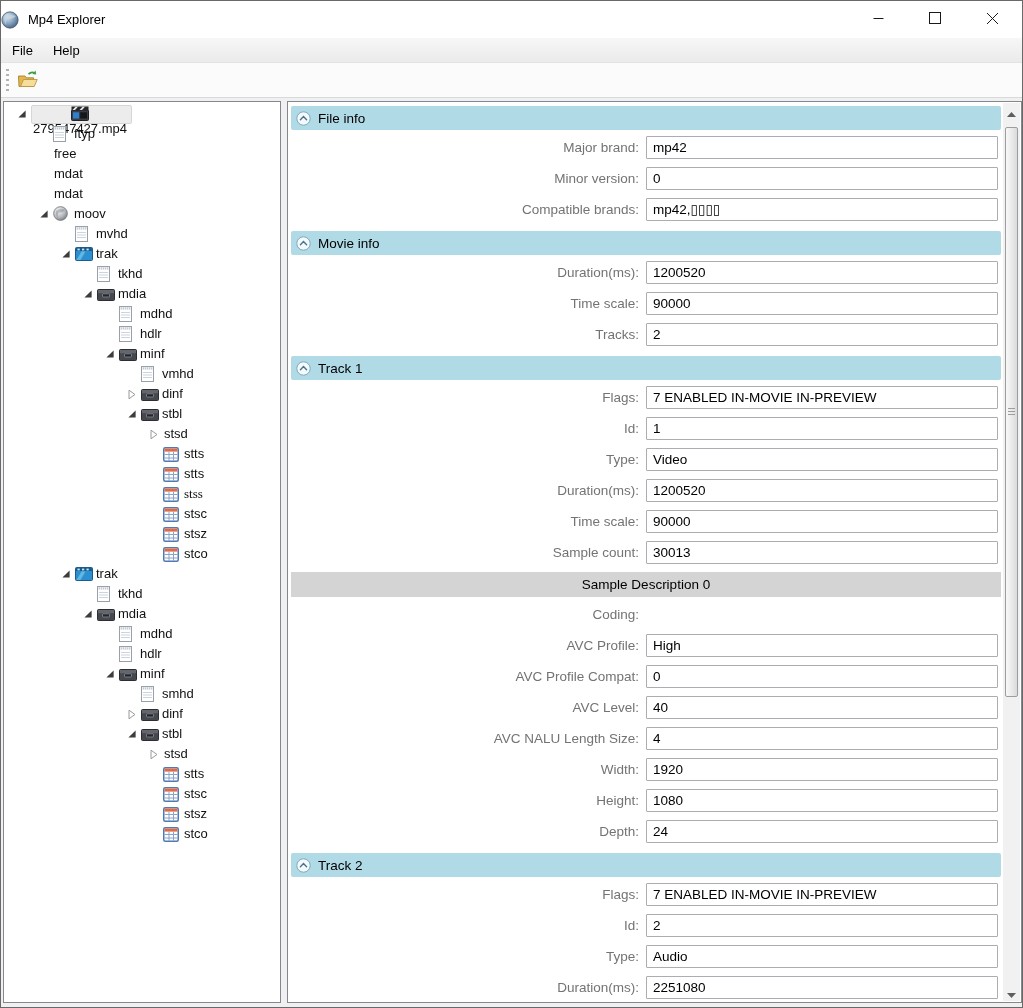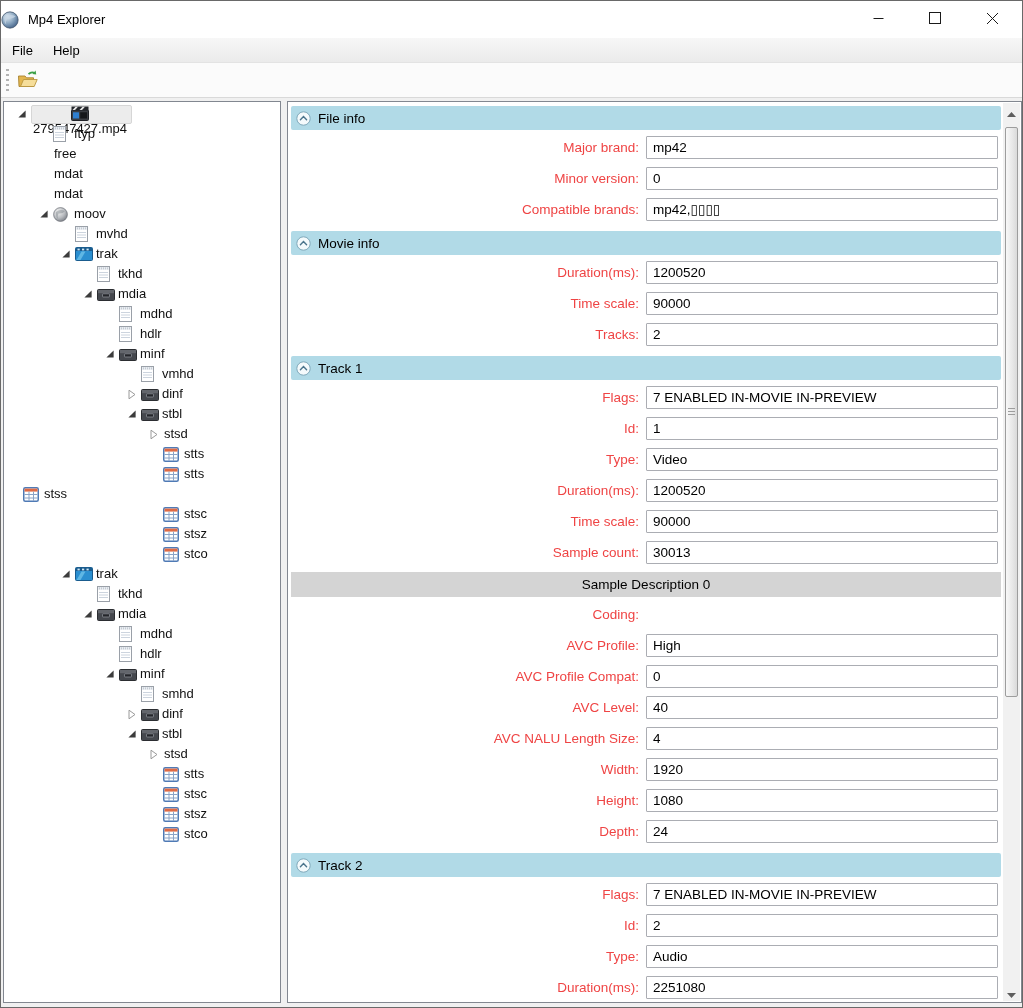--- a/index.html
+++ b/index.html
@@ -44,21 +44,21 @@
                border:1px solid #828790;box-sizing:border-box;}
   .panel-content{position:absolute;left:2px;top:2px;right:19px;bottom:2px;overflow:hidden;}
   .section-header{height:24px;background:#b1dae7;border-radius:2px;display:flex;align-items:center;
                   margin:6px 1px 2px;font-size:13.5px;color:#000;}
   .panel-content > .section-header:first-child{margin-top:2px;}
   .chev{display:flex;margin:0 7px 0 5px;flex:none;}
   .subheader{height:25px;background:#d4d4d4;display:flex;align-items:center;justify-content:center;
              font-size:13.5px;margin:4px 1px 2px;color:#000;}
   .field-row{height:31px;display:flex;align-items:center;}
   .field-label{width:356px;flex:none;box-sizing:border-box;text-align:right;padding-right:7px;
-               font-size:13.5px;color:#ef4444;}
+               font-size:13.5px;color:#737373;}
   .field-input{flex:1;height:23px;box-sizing:border-box;border:1px solid #abadb3;border-radius:1px;
                margin-right:4px;padding:0 4px 1px 6px;font-size:13.5px;font-family:inherit;color:#000;background:#fff;}
 
   
   .vscroll{position:absolute;top:1px;right:1px;bottom:1px;width:17px;background:#f1f1f1;
            display:flex;flex-direction:column;align-items:center;}
   .sb-btn{height:17px;width:17px;display:flex;align-items:center;justify-content:center;flex:none;}
   .sb-btn.down{margin-top:auto;}
   .sb-thumb{width:13px;height:570px;margin-top:7px;flex:none;box-sizing:border-box;
             background:linear-gradient(to right,#f8f8f8 0%,#e9e9e9 55%,#dadada 100%);
@@ -177,21 +177,21 @@
           <span style="display: inline-flex; align-items: center;">
             <span class="tree-label">mdat</span>
           </span>
         </div>
         <div class="tree-row" style="padding-left: 30px;">
           <span class="expander">
             <svg width="10" height="10" viewBox="0 0 10 10">
               <path d="M8.6 1.4 V8.6 H1.4 Z" fill="#3c3c3c"></path>
             </svg>
           </span>
-          <span style="display: inline-flex; align-items: flex-end;">
+          <span style="display: inline-flex; align-items: flex-start;">
             <span class="tree-icon">
               <svg width="15" height="15" viewBox="0 0 15 15">
                 <defs>
                   <radialGradient id="mg" cx="35%" cy="30%" r="75%">
                     <stop offset="0%" stop-color="#f4f4f4"></stop>
                     <stop offset="60%" stop-color="#b9bcc0"></stop>
                     <stop offset="100%" stop-color="#7d8289"></stop>
                   </radialGradient>
                 </defs>
                 <circle cx="7.5" cy="7.5" r="6.9" fill="url(#mg)" stroke="#6a6f76" stroke-width="0.7"></circle>
@@ -388,21 +388,21 @@
             <span class="tree-icon">
               <svg width="16" height="15" viewBox="0 0 16 15">
                 <rect x="0.75" y="0.75" width="14.5" height="13.5" rx="1.5" fill="#fff" stroke="#4f7ab5" stroke-width="1.5"></rect>
                 <rect x="1.5" y="1.6" width="13" height="3" fill="#e06a44"></rect>
                 <path d="M1.5 7.5 H14.5 M1.5 11 H14.5 M6 4.6 V13.8 M10.5 4.6 V13.8" stroke="#8aa3c6" stroke-width="1"></path>
               </svg>
             </span>
             <span class="tree-label">stts</span>
           </span>
         </div>
-        <div class="tree-row" style="">
+        <div class="tree-row" style="padding-left: 140px; font-family: Liberation Serif, serif;">
           <span class="expander"></span>
           <span style="display: inline-flex; align-items: center;">
             <span class="tree-icon">
               <svg width="16" height="15" viewBox="0 0 16 15">
                 <rect x="0.75" y="0.75" width="14.5" height="13.5" rx="1.5" fill="#fff" stroke="#4f7ab5" stroke-width="1.5"></rect>
                 <rect x="1.5" y="1.6" width="13" height="3" fill="#e06a44"></rect>
                 <path d="M1.5 7.5 H14.5 M1.5 11 H14.5 M6 4.6 V13.8 M10.5 4.6 V13.8" stroke="#8aa3c6" stroke-width="1"></path>
               </svg>
             </span>
             <span class="tree-label">stss</span>

